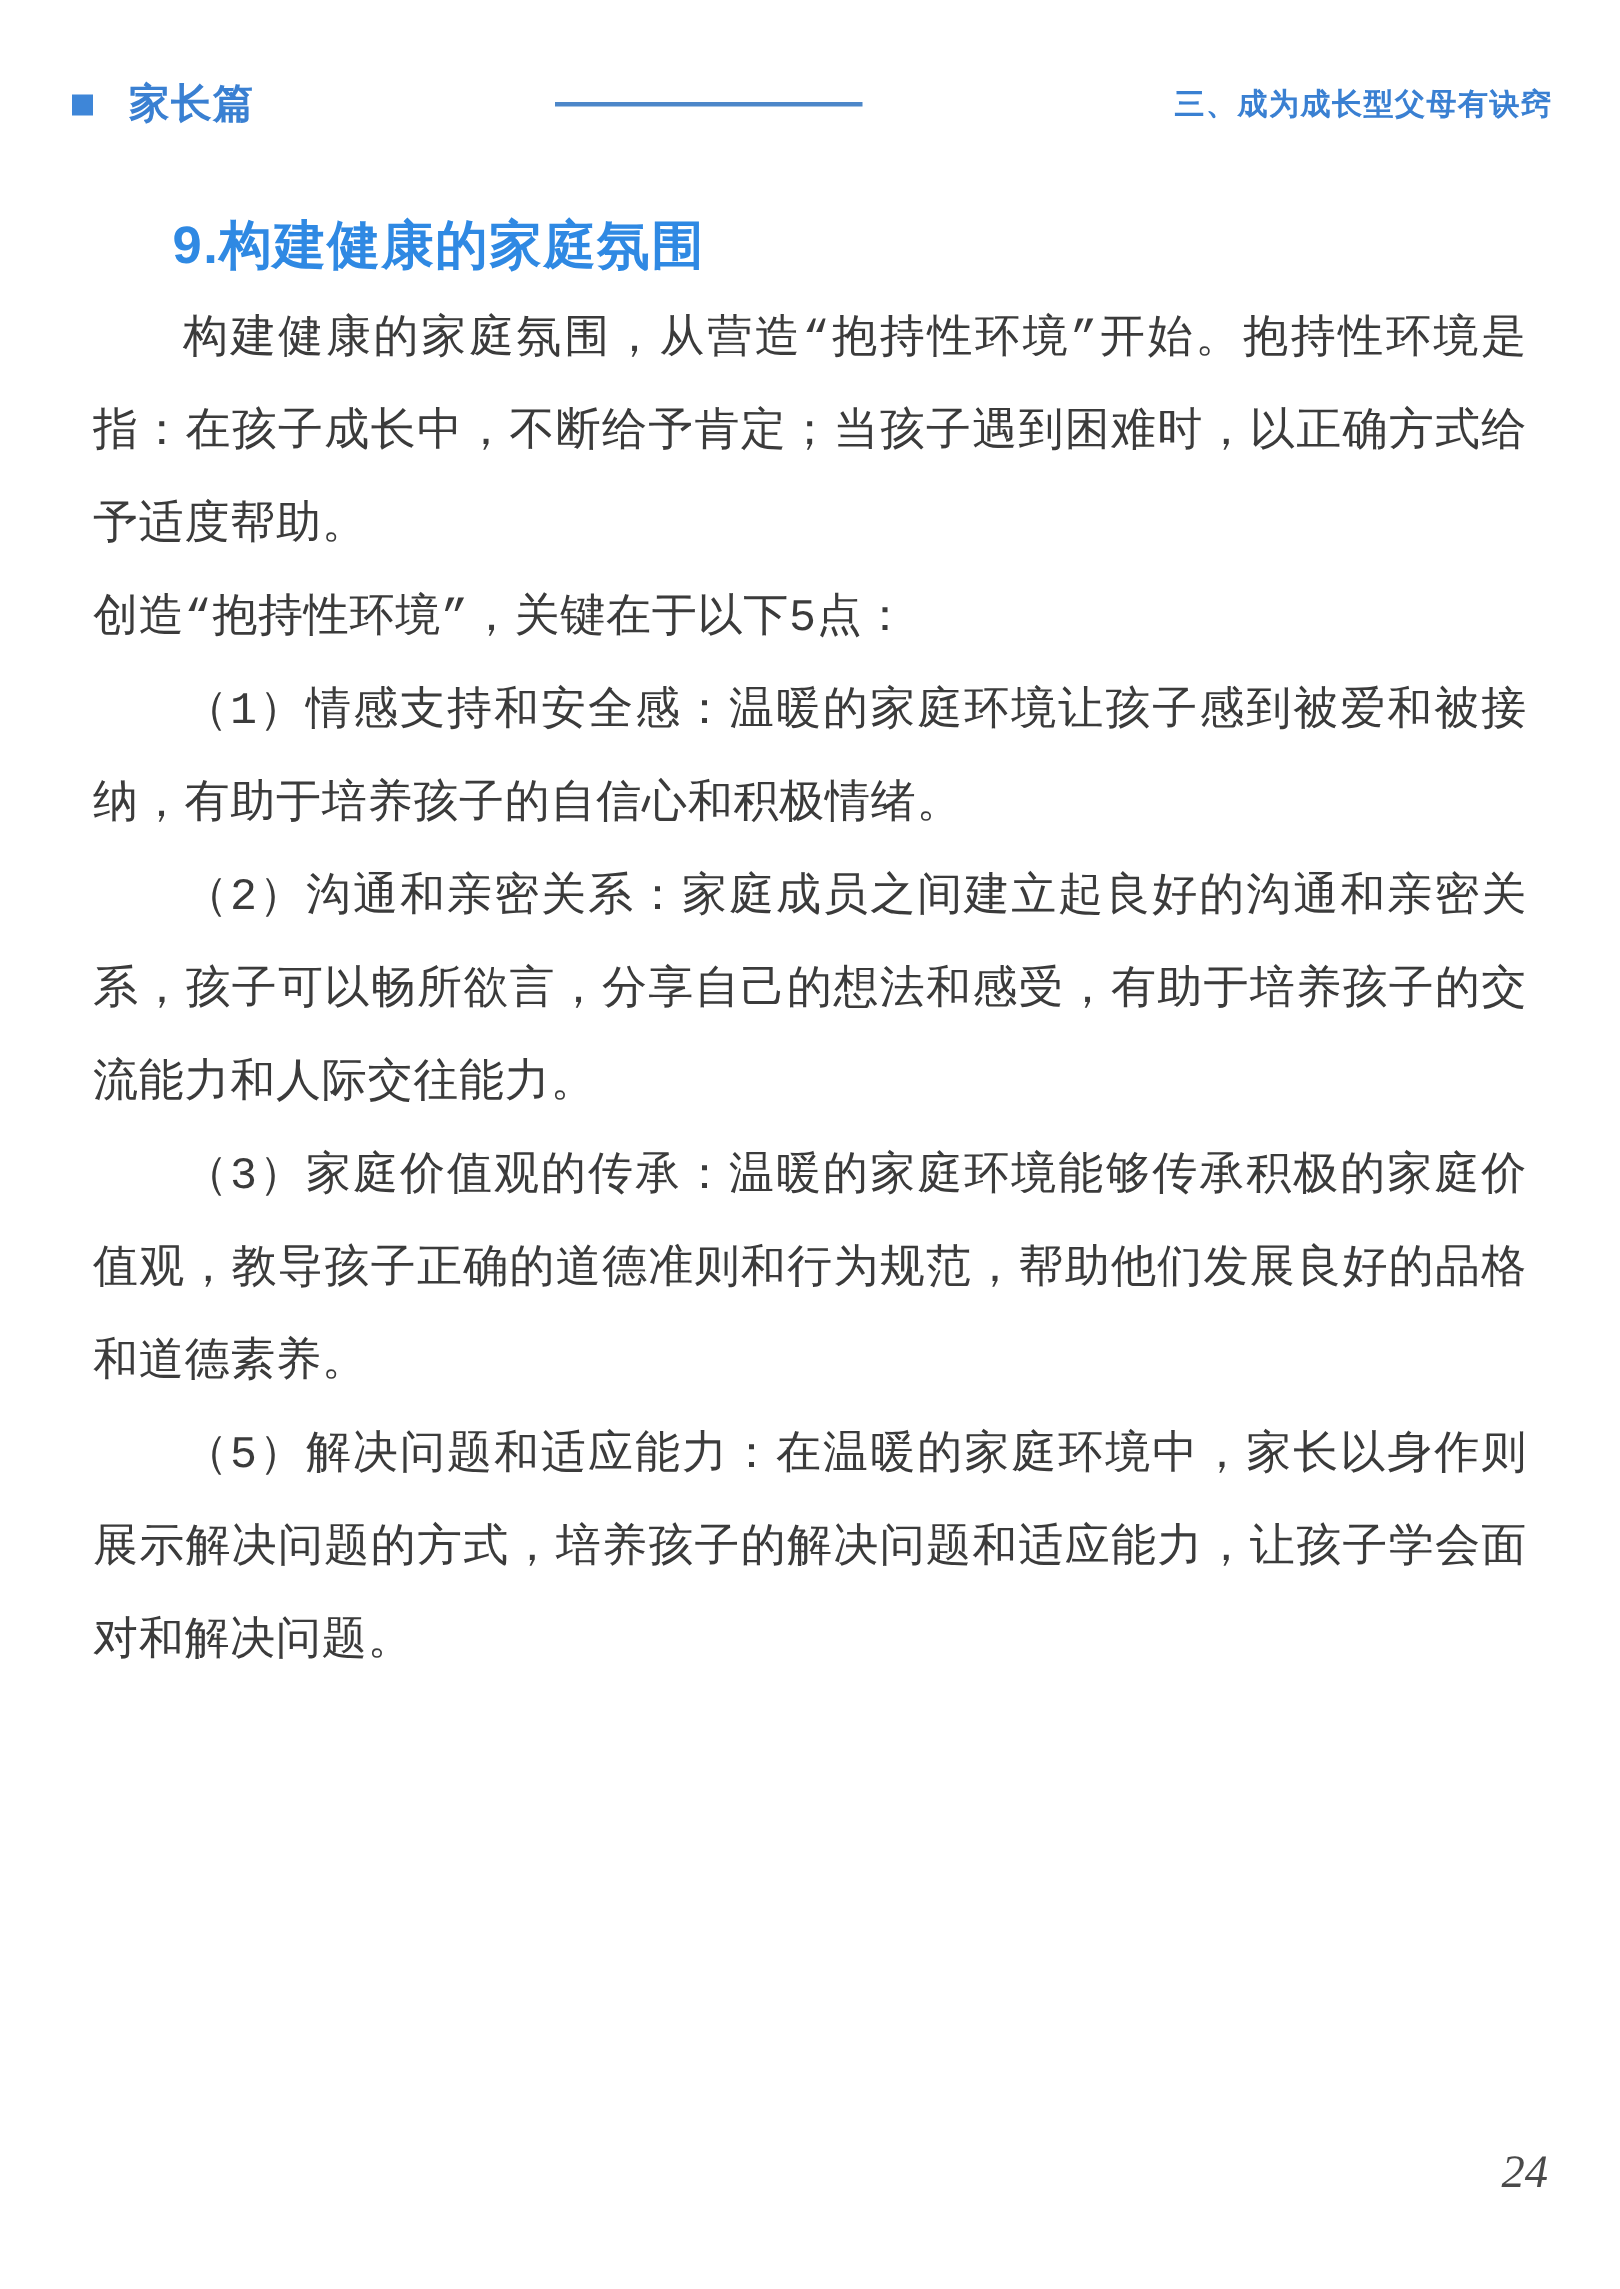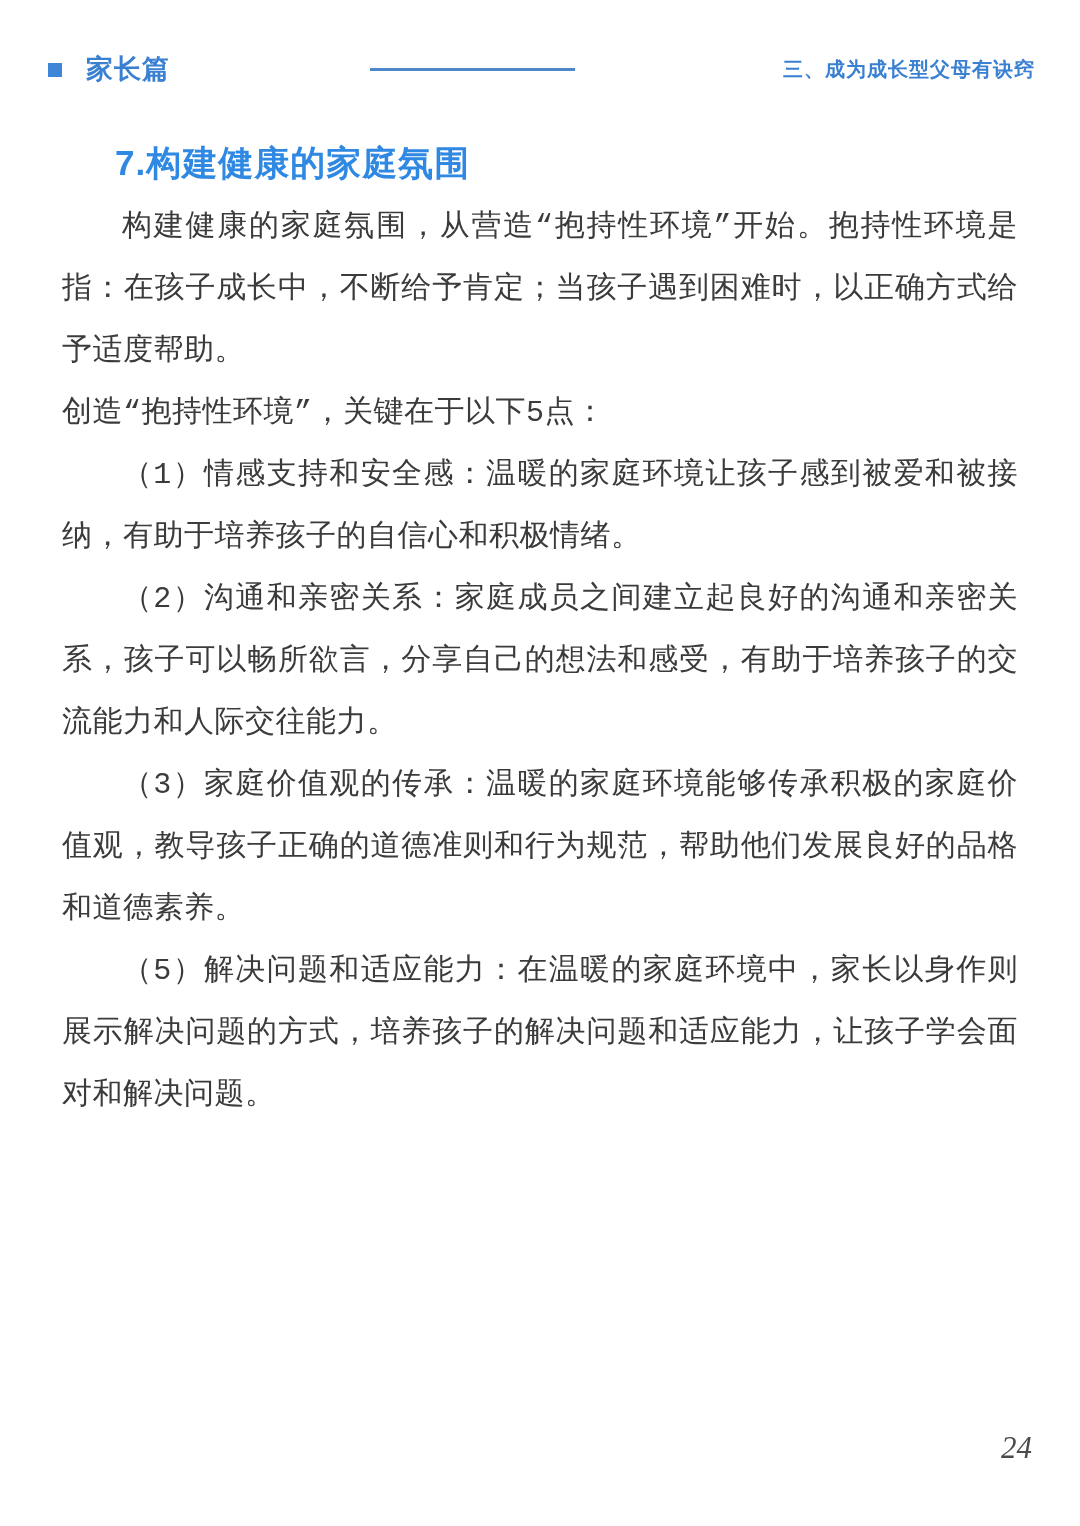--- a/index.html
+++ b/index.html
@@ -102,21 +102,21 @@
 
 <div class="page">
 
   <div class="page-header">
     <span class="bullet-square"></span>
     <span class="header-section-label">家长篇</span>
     <span class="header-divider"></span>
     <span class="header-chapter-title">三、成为成长型父母有诀窍</span>
   </div>
 
-  <h2 class="section-heading">7.构建健康的家庭氛围</h2>
+  <h2 class="section-heading">9.构建健康的家庭氛围</h2>
 
   <div class="body-text">
     <p class="indent">构建健康的家庭氛围，从营造“抱持性环境”开始。抱持性环境是指：在孩子成长中，不断给予肯定；当孩子遇到困难时，以正确方式给予适度帮助。</p>
     <p>创造“抱持性环境”，关键在于以下5点：</p>
     <p class="indent">（1）情感支持和安全感：温暖的家庭环境让孩子感到被爱和被接纳，有助于培养孩子的自信心和积极情绪。</p>
     <p class="indent">（2）沟通和亲密关系：家庭成员之间建立起良好的沟通和亲密关系，孩子可以畅所欲言，分享自己的想法和感受，有助于培养孩子的交流能力和人际交往能力。</p>
     <p class="indent">（3）家庭价值观的传承：温暖的家庭环境能够传承积极的家庭价值观，教导孩子正确的道德准则和行为规范，帮助他们发展良好的品格和道德素养。</p>
     <p class="indent">（5）解决问题和适应能力：在温暖的家庭环境中，家长以身作则展示解决问题的方式，培养孩子的解决问题和适应能力，让孩子学会面对和解决问题。</p>
   </div>
 

